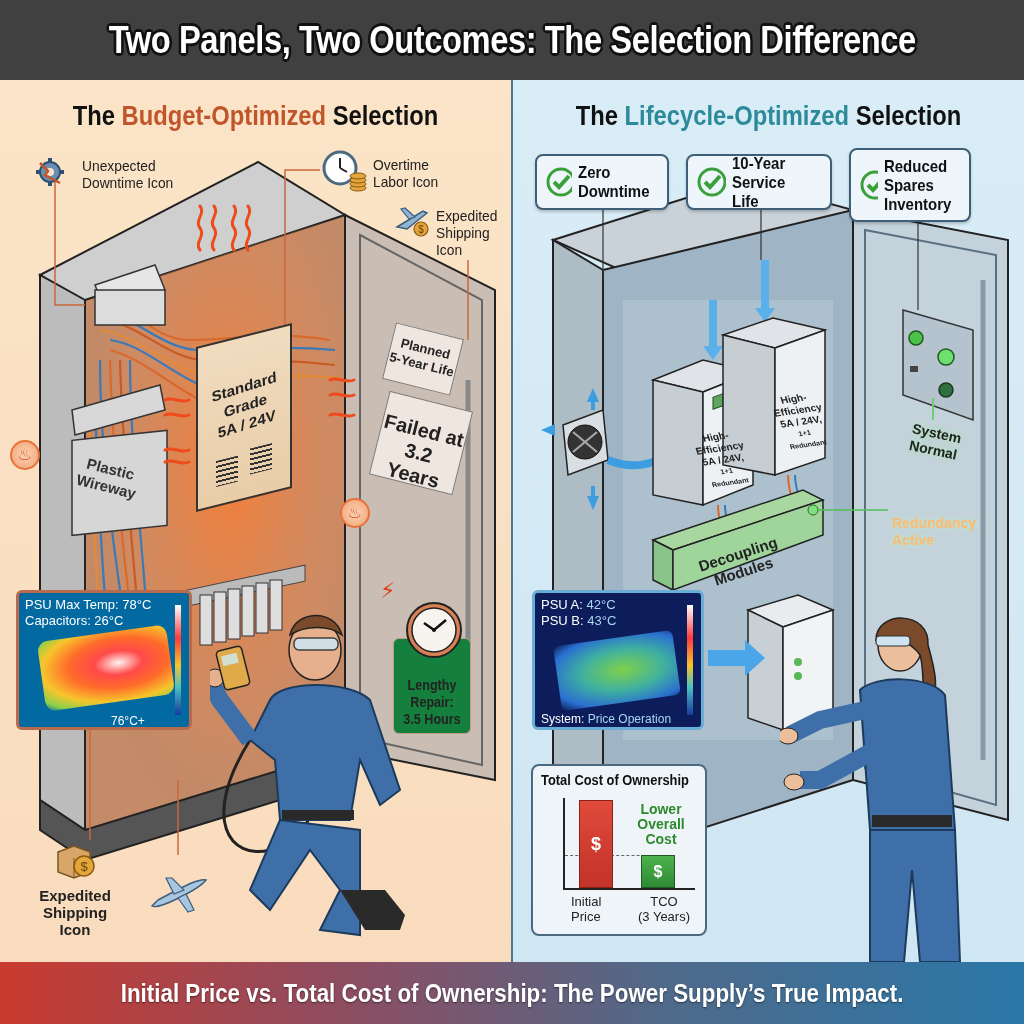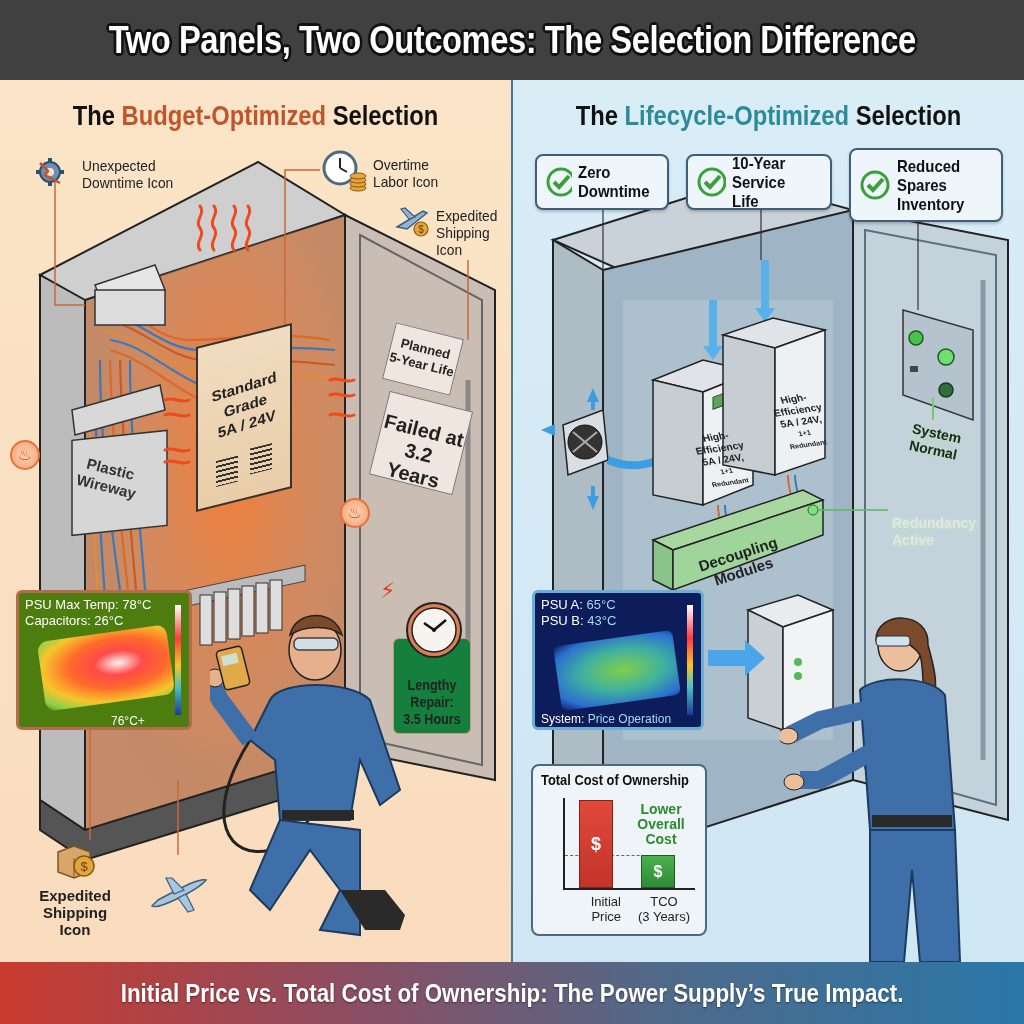--- a/index.html
+++ b/index.html
@@ -189,21 +189,21 @@
   <div>5-Year Life</div>
 </div>
 <div class="abs sign" style="left:378px;top:400px;width:86px;height:86px;font-size:20px;line-height:23px;padding-top:18px;transform:rotate(14deg)">
   <div>Failed at</div>
   <div>3.2 Years</div>
 </div>
 
 <div class="abs" style="left:10px;top:440px;width:30px;height:30px;border-radius:50%;background:radial-gradient(#fbd4b8,#f1a070);border:2px solid #e8713a;color:#d6451b;font-size:16px;text-align:center;line-height:26px">♨</div>
 <div class="abs" style="left:340px;top:498px;width:30px;height:30px;border-radius:50%;background:radial-gradient(#fbd4b8,#f1a070);border:2px solid #e8713a;color:#d6451b;font-size:16px;text-align:center;line-height:26px">♨</div>
 
-<div class="abs thermal" style="left:16px;top:590px;width:176px;height:140px;background:#4d7c0f;border:3px solid #b86a4c">
+<div class="abs thermal" style="left:16px;top:590px;width:176px;height:140px;background:#0369a1;border:3px solid #b86a4c">
   <div style="position:absolute;left:22px;top:40px;width:130px;height:70px;border-radius:10px;background:radial-gradient(ellipse at 60% 45%,#fff2f0 0%,#ff4a4a 22%,#ff6a2a 45%,#f7c52c 70%,#8ad04a 88%,rgba(40,90,200,0) 100%);transform:rotate(-8deg)"></div>
   <div style="position:absolute;right:8px;top:12px;width:6px;height:110px;background:linear-gradient(180deg,#fff,#ff3a3a 30%,#f7c52c 55%,#4ac0c0 75%,#1a3aa0)"></div>
   <div class="txt" style="left:6px;top:4px">PSU Max Temp: 78°C</div>
   <div class="txt" style="left:6px;top:20px">Capacitors: 26°C</div>
   <div class="txt" style="left:92px;top:120px;font-size:12px">76°C+ Warning</div>
 </div>
 
 <div class="abs" style="left:393px;top:638px;width:78px;height:96px;background:#15803d;border:1.5px solid #c49a7e;border-radius:6px">
   <div style="padding-top:38px;text-align:center;font-weight:700;font-size:14px;line-height:17px;color:#222;transform:scaleX(.9)">
     <div>Lengthy</div>
@@ -343,21 +343,21 @@
   <div style="font-size:7px">1+1 Redundant</div>
 </div>
 <div class="abs" style="left:700px;top:545px;font-weight:700;font-size:15px;line-height:18px;color:#222;transform:rotate(-18deg);text-align:center">
   <div>Decoupling</div>
   <div>Modules</div>
 </div>
 <div class="abs" style="left:910px;top:425px;font-weight:700;font-size:14px;line-height:17px;color:#222;transform:rotate(12deg);text-align:center;text-shadow:0 0 6px #9ef09e">
   <div>System</div>
   <div>Normal</div>
 </div>
-<div class="abs" style="left:892px;top:515px;font-weight:700;font-size:14px;line-height:17px;color:#e5e5e5;text-shadow:0 0 6px #b8f3b8">
+<div class="abs" style="left:892px;top:515px;font-weight:700;font-size:14px;line-height:17px;color:#fdba74;text-shadow:0 0 6px #b8f3b8">
   <div>Redundancy</div>
   <div>Active</div>
 </div>
 
 <div class="abs badge" style="left:535px;top:154px;width:134px;height:56px">
   <svg width="32" height="32">
       <circle cx="16" cy="16" r="13" fill="none" stroke="#3aa03a" stroke-width="3"></circle>
       <path d="M9,16 L14,21 L24,10" stroke="#3aa03a" stroke-width="4" fill="none"></path>
     </svg>
   <div class="lbl">
@@ -368,36 +368,36 @@
 <div class="abs badge" style="left:686px;top:154px;width:146px;height:56px">
   <svg width="32" height="32">
       <circle cx="16" cy="16" r="13" fill="none" stroke="#3aa03a" stroke-width="3"></circle>
       <path d="M9,16 L14,21 L24,10" stroke="#3aa03a" stroke-width="4" fill="none"></path>
     </svg>
   <div class="lbl">
       <div>10-Year</div>
       <div>Service Life</div>
     </div>
 </div>
-<div class="abs badge" style="left:849px;top:148px;width:154px;height:74px">
+<div class="abs badge" style="left:849px;top:148px;width:122px;height:74px">
   <svg width="32" height="32">
       <circle cx="16" cy="16" r="13" fill="none" stroke="#3aa03a" stroke-width="3"></circle>
       <path d="M9,16 L14,21 L24,10" stroke="#3aa03a" stroke-width="4" fill="none"></path>
     </svg>
   <div class="lbl">
       <div>Reduced</div>
       <div>Spares</div>
       <div>Inventory</div>
     </div>
 </div>
 
 <div class="abs thermal" style="left:532px;top:590px;width:172px;height:140px;background:#0d1c5a;border:3px solid #6aaed6">
   <div style="position:absolute;left:22px;top:45px;width:120px;height:65px;border-radius:6px;background:radial-gradient(ellipse at 55% 50%,#7fd04a 0%,#3fb0a0 45%,#2a6fd0 80%,rgba(20,60,180,0) 100%);transform:rotate(-8deg)"></div>
   <div style="position:absolute;right:8px;top:12px;width:6px;height:110px;background:linear-gradient(180deg,#fff,#ff3a3a 30%,#f7c52c 55%,#4ac0c0 75%,#1a3aa0)"></div>
-  <div class="txt" style="left:6px;top:4px"><span>PSU A:</span> <span style="color:#a8d8f0">65°C</span></div>
+  <div class="txt" style="left:6px;top:4px"><span>PSU A:</span> <span style="color:#a8d8f0">42°C</span></div>
   <div class="txt" style="left:6px;top:20px"><span>PSU B:</span> <span style="color:#a8d8f0">43°C</span></div>
   <div class="txt" style="left:6px;top:118px;font-size:12px"><span>System:</span> <span style="color:#a8d8f0">Price Operation</span></div>
 </div>
 
 <div class="abs card" style="left:531px;top:764px;width:176px;height:172px">
   <div style="position:absolute;left:8px;top:6px;font-weight:700;font-size:14px;color:#111;transform:scaleX(.92);transform-origin:left;white-space:nowrap">Total Cost of Ownership</div>
 
   <div style="position:absolute;left:30px;top:32px;width:2px;height:92px;background:#222"></div>
   <div style="position:absolute;left:30px;top:122px;width:132px;height:2px;background:#222"></div>
   <div style="position:absolute;left:32px;top:89px;width:90px;border-top:1.5px dashed #666"></div>
@@ -406,21 +406,21 @@
     <span style="color:#fff;font-weight:700;font-size:18px">$</span>
   </div>
   <div style="position:absolute;left:108px;top:89px;width:34px;height:33px;background:linear-gradient(180deg,#4cb24c,#2f8a35);border:1px solid #1e5a22;display:flex;align-items:center;justify-content:center">
     <span style="color:#fff;font-weight:700;font-size:16px">$</span>
   </div>
   <div style="position:absolute;left:100px;top:36px;width:56px;text-align:center;font-weight:700;font-size:14px;line-height:15px;color:#2e8a2e">
     <div>Lower</div>
     <div>Overall</div>
     <div>Cost</div>
   </div>
-  <div style="position:absolute;left:38px;top:128px;width:50px;text-align:right;font-size:13px;line-height:15px;color:#222">
+  <div style="position:absolute;left:38px;top:128px;width:50px;text-align:left;font-size:13px;line-height:15px;color:#222">
     <div>Initial</div>
     <div>Price</div>
   </div>
   <div style="position:absolute;left:96px;top:128px;width:70px;text-align:center;font-size:13px;line-height:15px;color:#222">
     <div>TCO</div>
     <div>(3 Years)</div>
   </div>
 </div>
 
 <svg class="abs" style="left:780px;top:600px" width="200" height="362">

